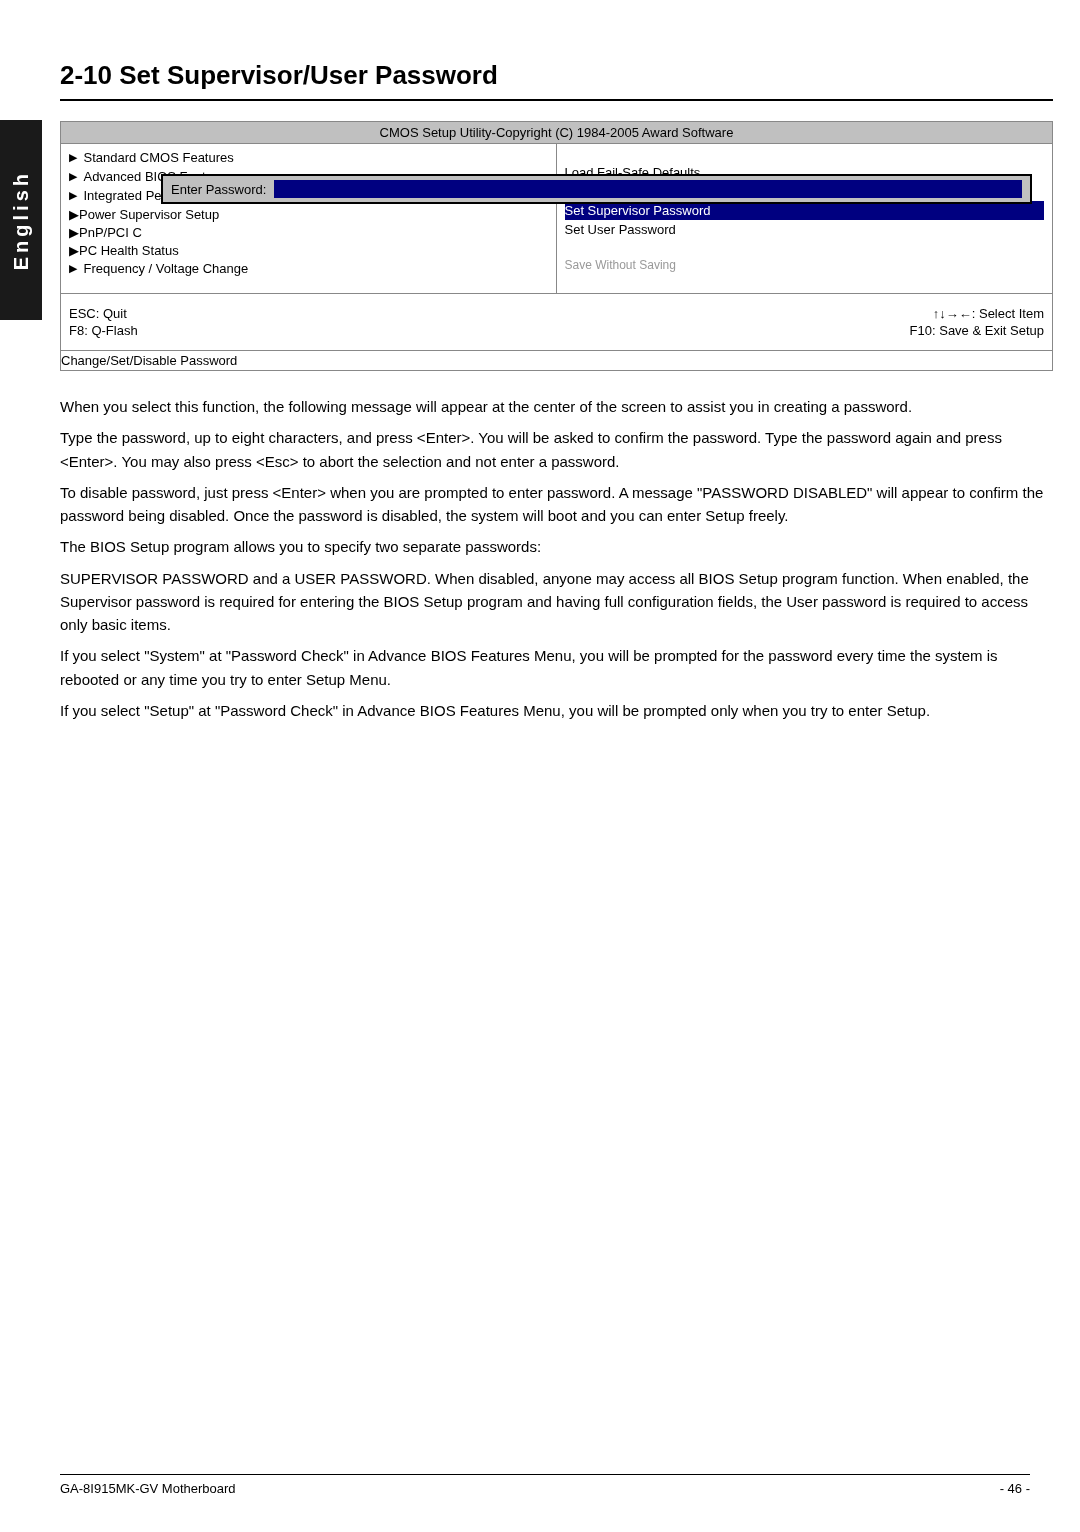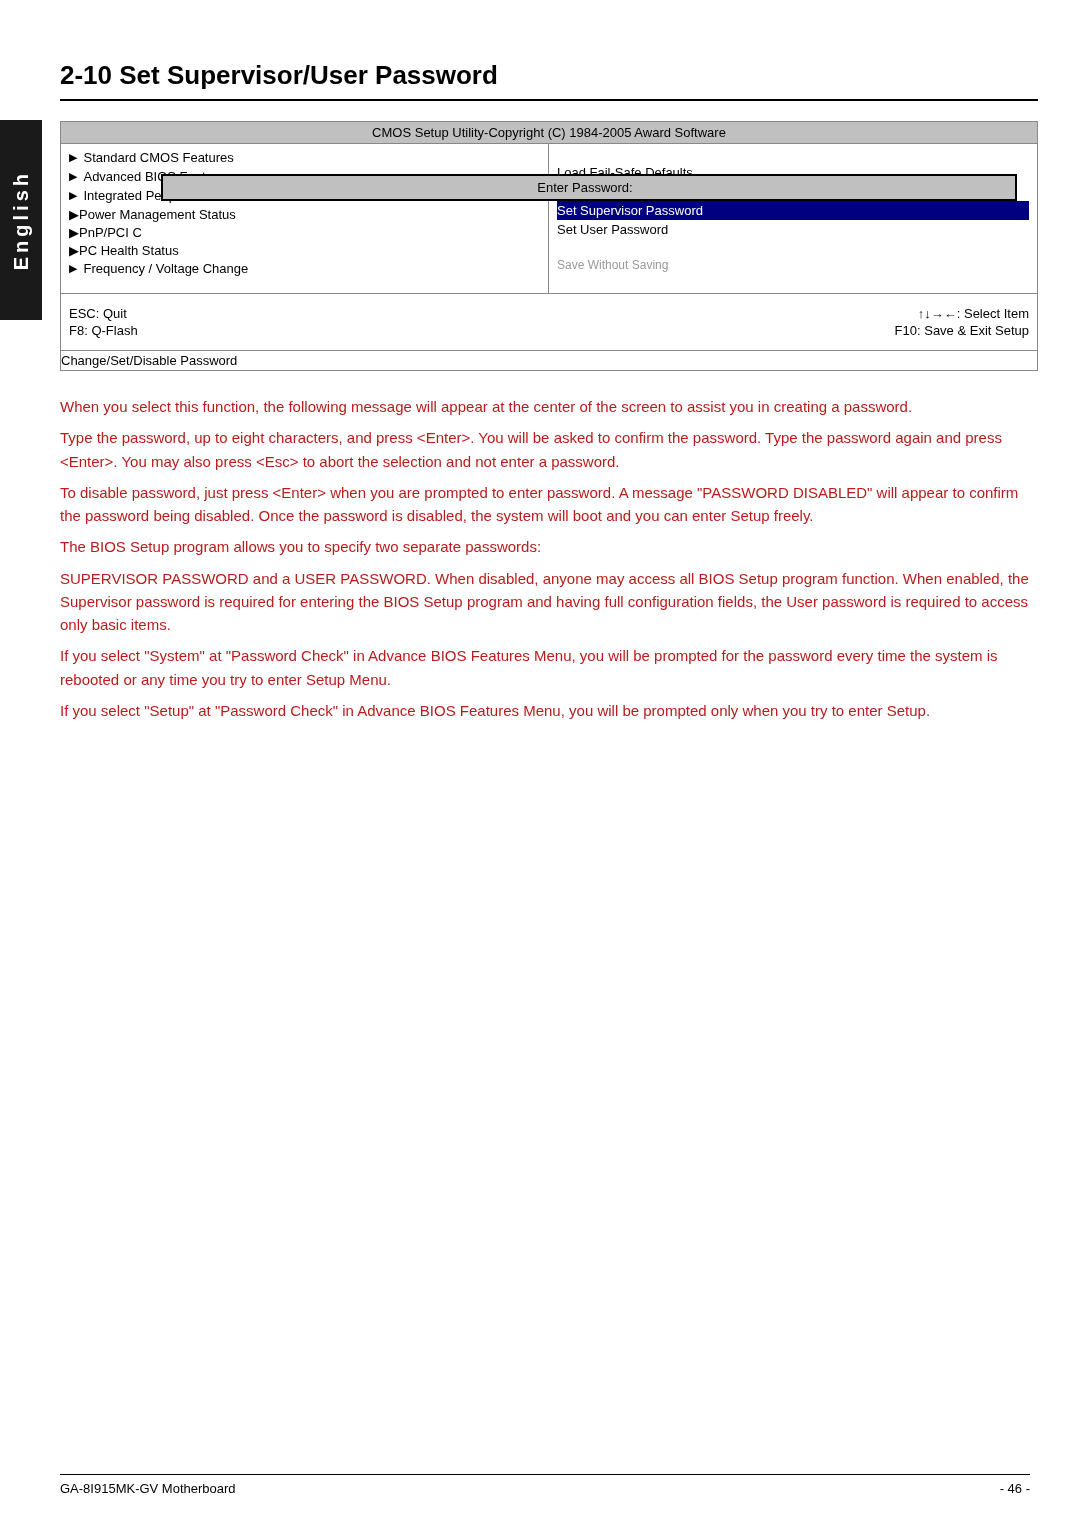--- a/index.html
+++ b/index.html
@@ -31,21 +31,21 @@
       font-size: 20px;
       font-weight: bold;
       writing-mode: vertical-rl;
       transform: rotate(180deg);
       letter-spacing: 4px;
     }
 
     
     .main-content {
       margin-left: 60px;
-      margin-right: 42px;
+      margin-right: 27px;
       padding-top: 60px;
       padding-bottom: 60px;
     }
 
     
     .page-heading {
       font-size: 26px;
       font-weight: bold;
       margin-bottom: 20px;
       border-bottom: 2px solid #000;
@@ -115,21 +115,20 @@
       background: #c0c0c0;
       border: 2px solid #000;
       z-index: 10;
       padding: 4px 8px;
     }
 
     .bios-overlay-row {
       display: flex;
       align-items: center;
       font-size: 13px;
-      flex-direction: column;
     }
 
     .bios-overlay-label {
       font-weight: normal;
       margin-right: 8px;
       white-space: nowrap;
     }
 
     .bios-overlay-input {
       flex: 1;
@@ -172,21 +171,21 @@
       text-align: left;
       padding: 2px 0;
       font-size: 13px;
       background: #fff;
     }
 
     
     .body-text {
       font-size: 15px;
       line-height: 1.55;
-      color: #b91c1c;
+      color: #000000;
     }
 
     .body-text p {
       margin-bottom: 8px;
     }
 
     
     .page-footer {
       position: absolute;
       bottom: 36px;
@@ -229,21 +228,21 @@
         <div class="bios-menu-item">
           <span class="arrow">▶</span>
           <span>Advanced BIOS Features</span>
         </div>
         <div class="bios-menu-item">
           <span class="arrow">▶</span>
           <span>Integrated Peripherals</span>
         </div>
         <div class="bios-item-partial cut">
           <span class="arrow">▶</span>
-          <span>Power Management Status</span>
+          <span>Power Supervisor Setup</span>
         </div>
         <div class="bios-item-partial cut">
           <span class="arrow">▶</span>
           <span>PnP/PCI C</span>
         </div>
         <div class="bios-item-partial cut">
           <span class="arrow">▶</span>
           <span>PC Health Status</span>
         </div>
         <div class="bios-menu-item">

